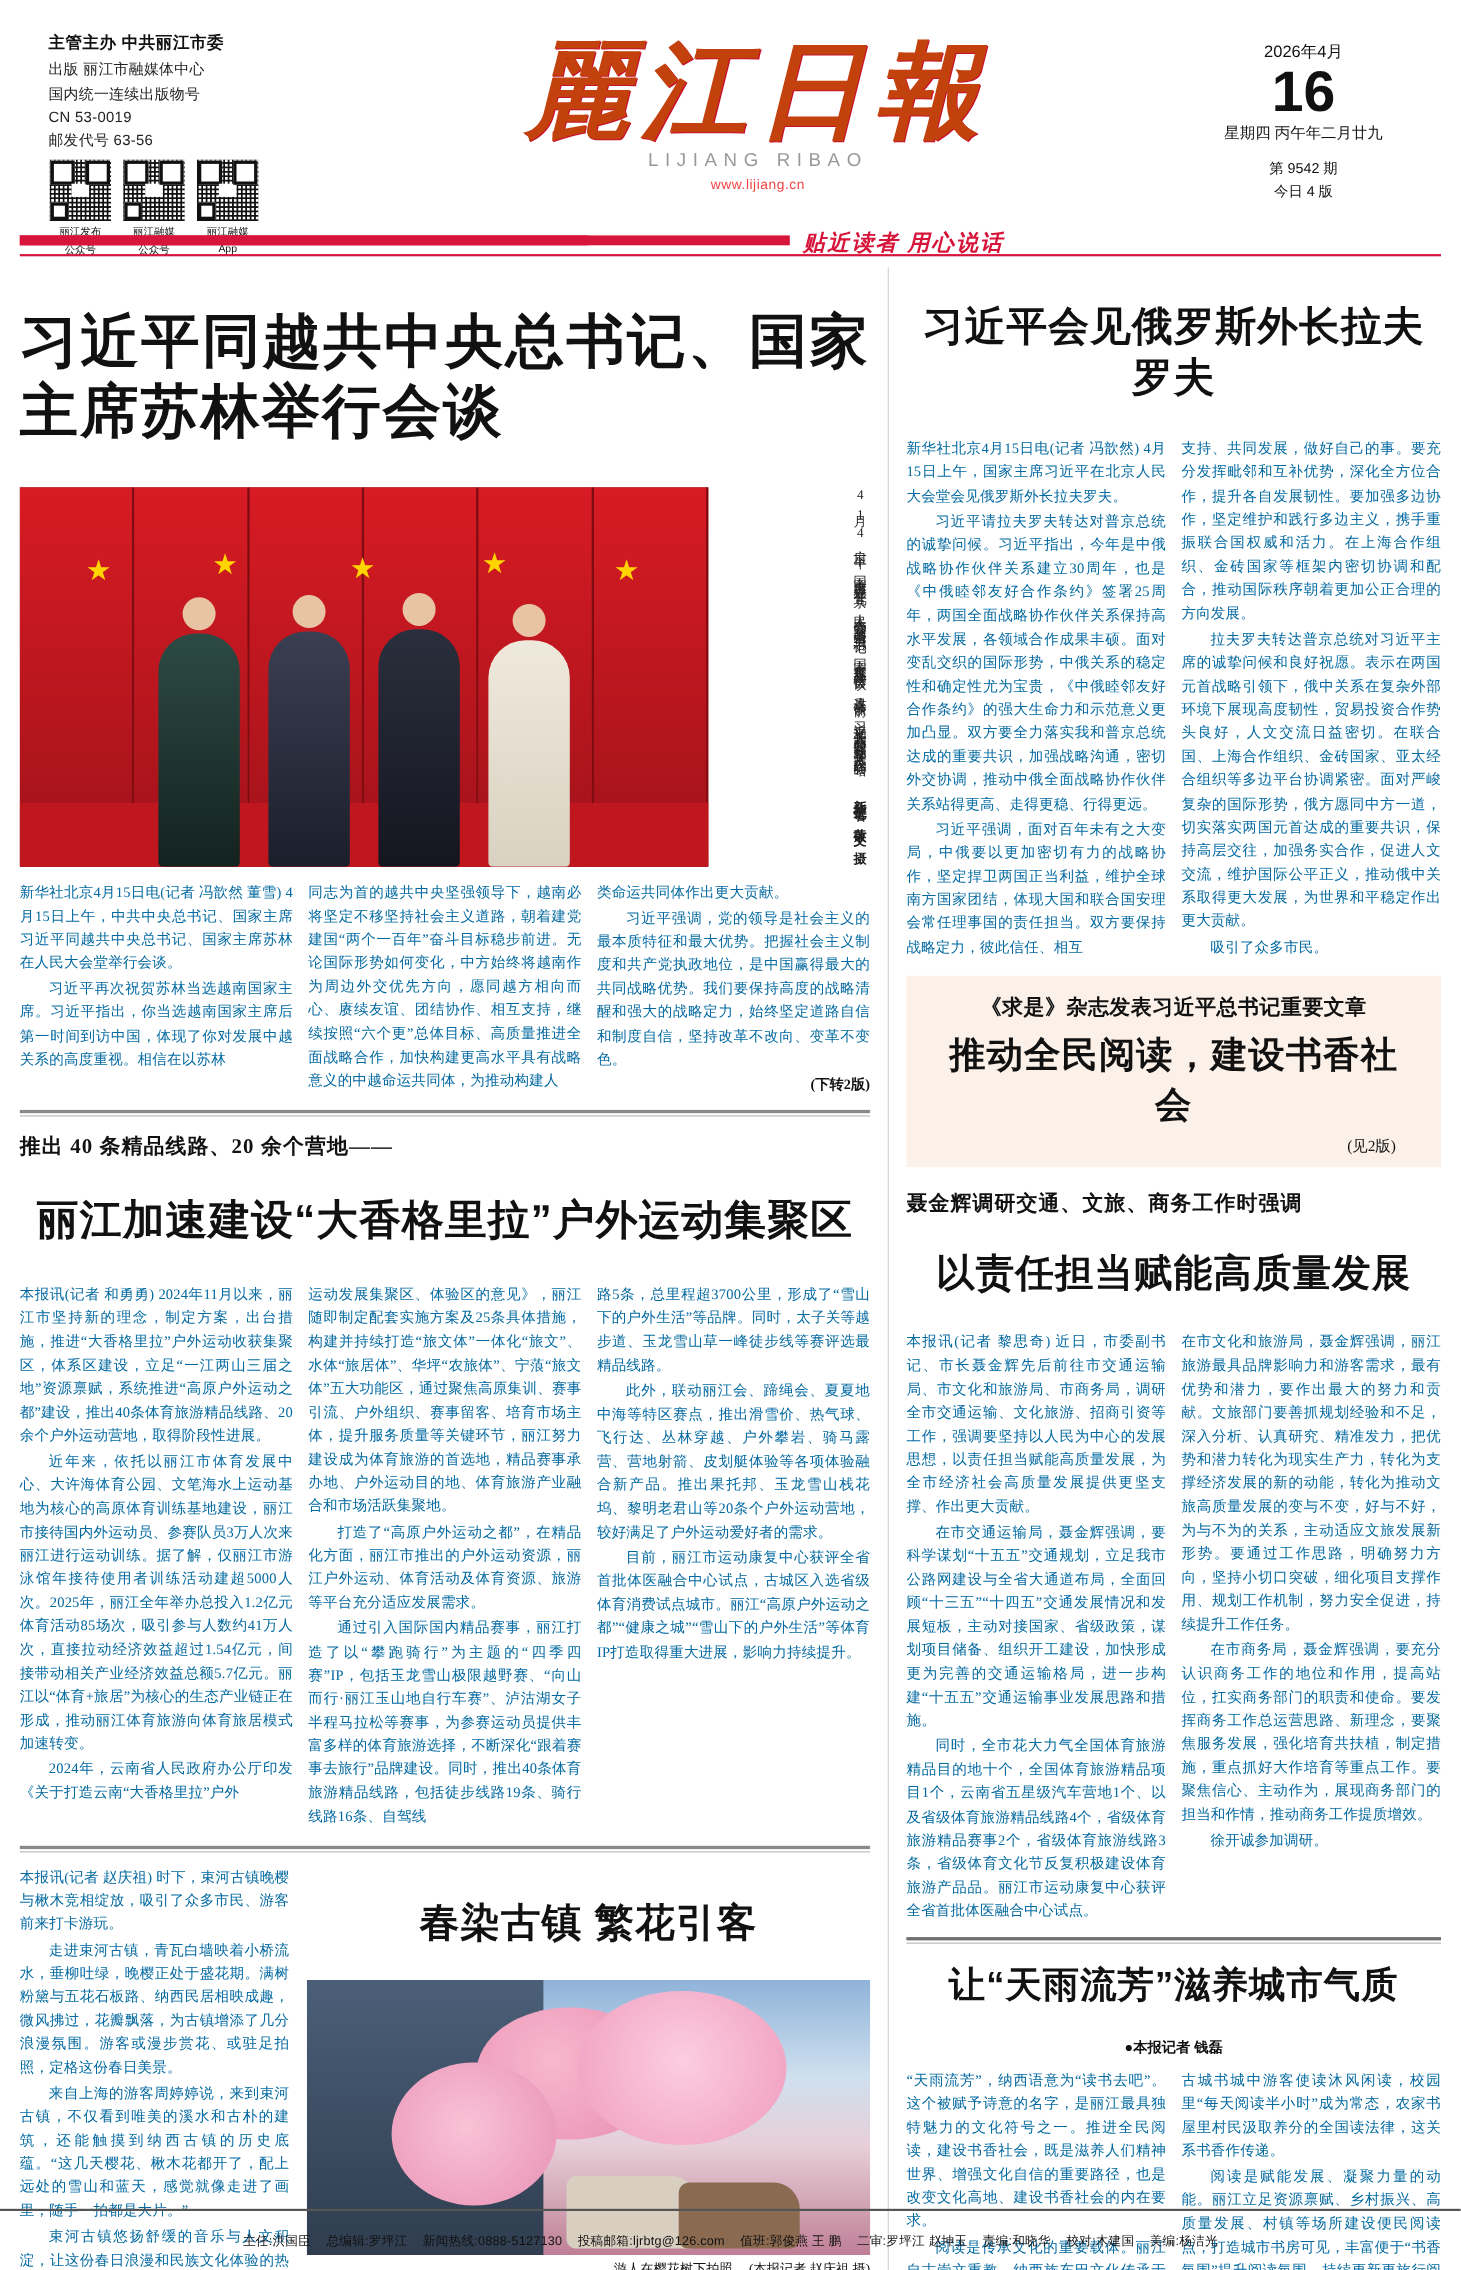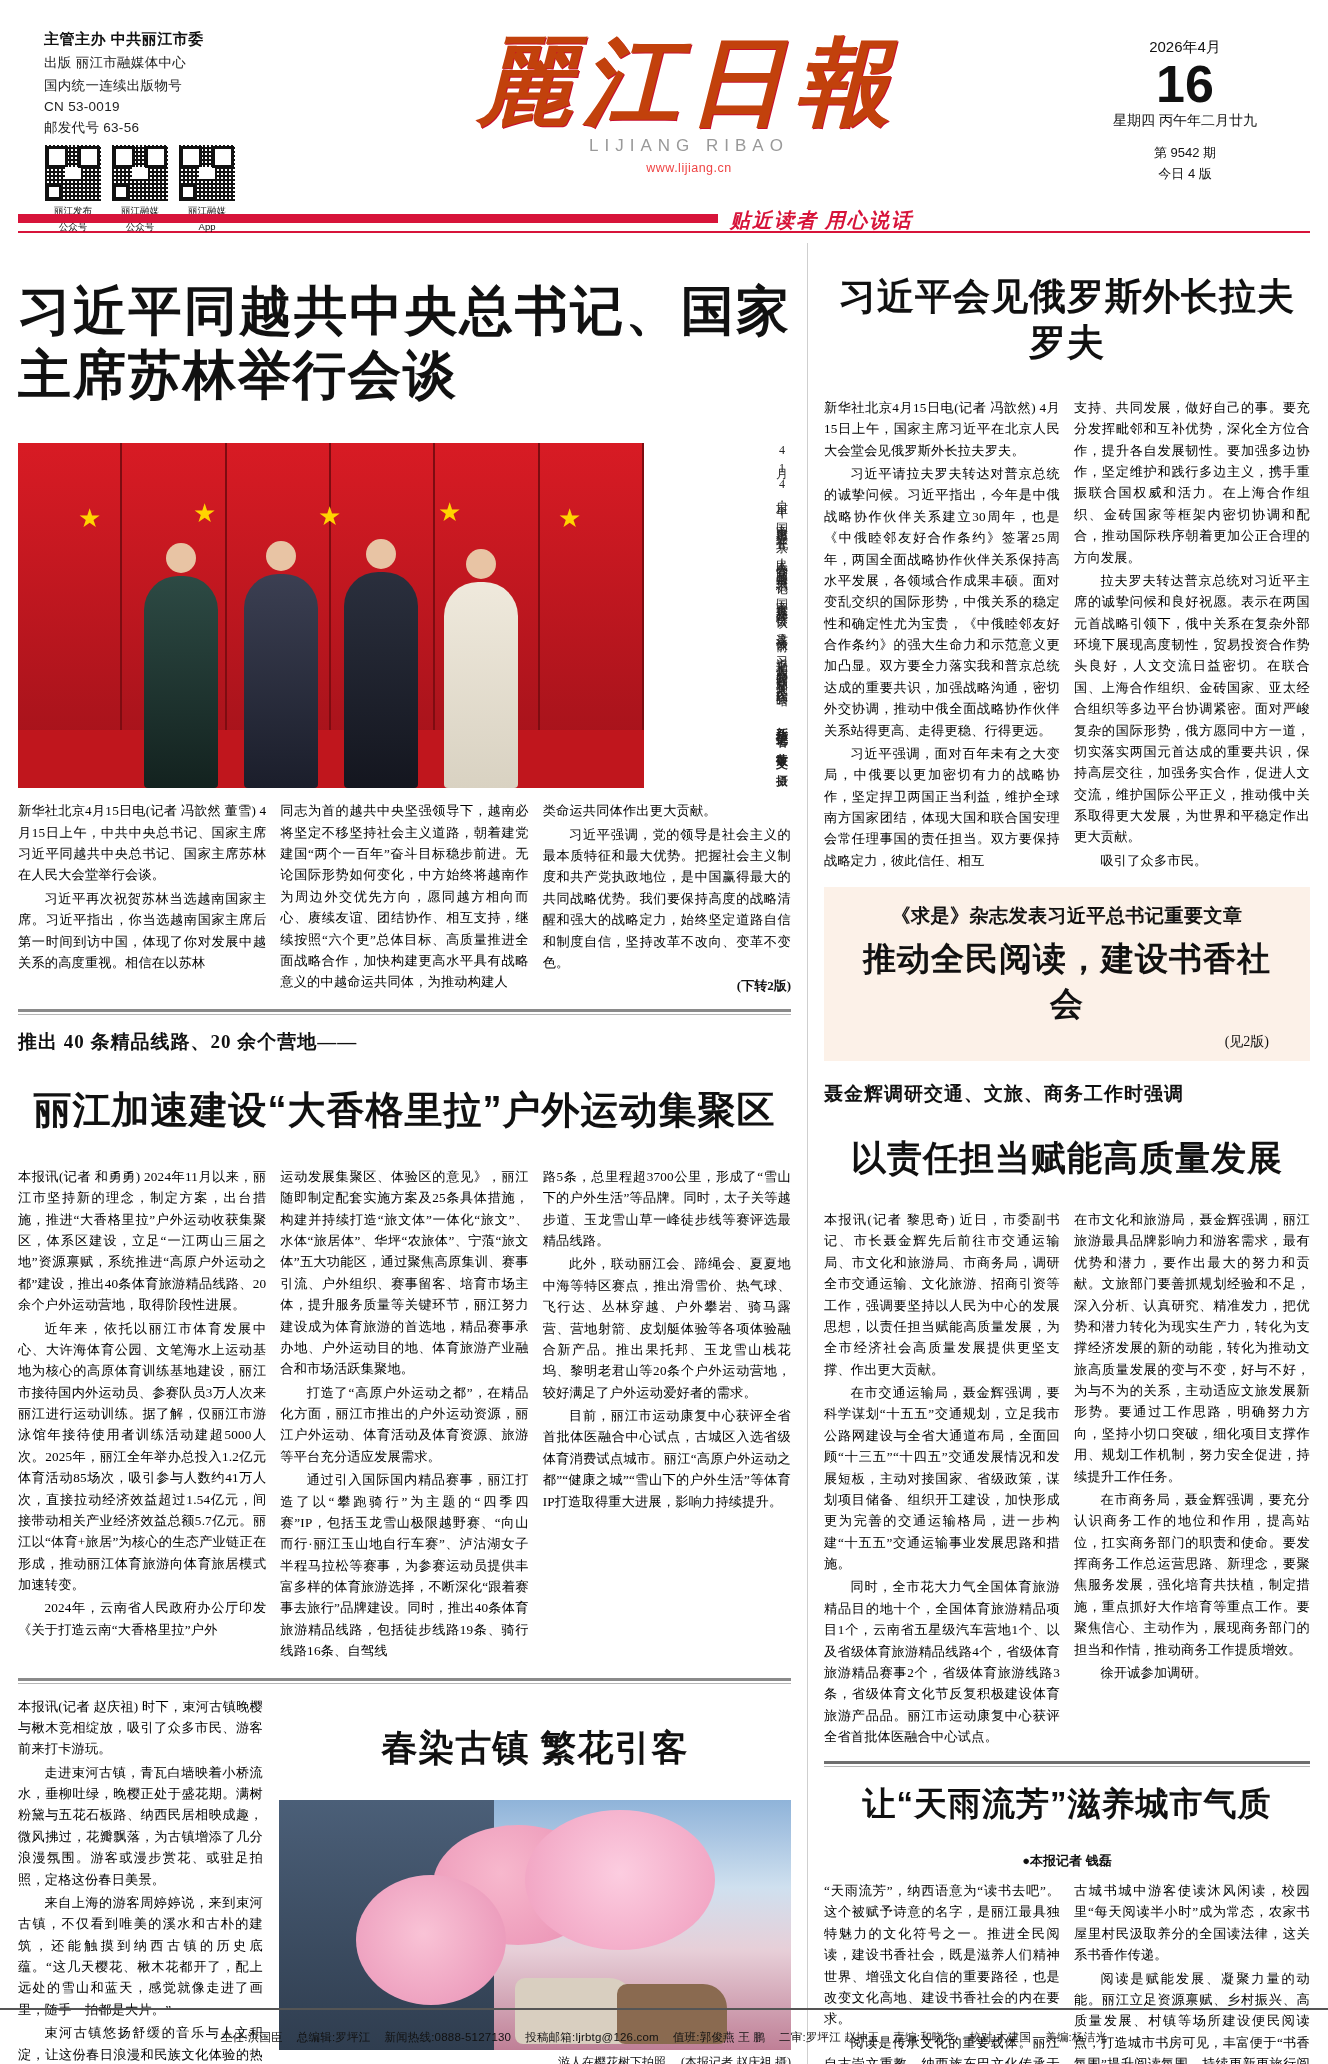--- a/index.html
+++ b/index.html
@@ -103,21 +103,21 @@
   .carpet { position:absolute; bottom:0; left:0; right:0; height:58px; background:#c0161d; }
   .photo-caption {
     width:150px; padding-left:12px; font-size:12px; line-height:1.5;
     writing-mode:vertical-rl; text-orientation:upright; height:345px;
     letter-spacing:2px; color:#222;
   }
   .credit { font-weight:bold; }
 
   .body3 { display:flex; gap:14px; margin-top:12px; }
   .body3 > div { flex:1; }
-  p.txt { font-size:13.2px; line-height:1.62; text-align:justify; text-indent:2em; margin:0 0 2px; letter-spacing:.2px; color:#000000; }
+  p.txt { font-size:13.2px; line-height:1.62; text-align:justify; text-indent:2em; margin:0 0 2px; letter-spacing:.2px; color:#0369a1; }
   p.txt.lead { text-indent:0; }
   .jumpnote { text-align:right; font-weight:bold; font-size:13px; margin-top:4px; }
 
   .hr-thick { height:3px; background:#8a8a8a; margin:14px 0 0; }
   .hr-thin  { height:1px; background:#b5b5b5; margin-top:2px; }
 
   .kicker { font-family:"Liberation Serif","DejaVu Serif",serif; font-size:19px; font-weight:bold; margin:14px 0 6px; letter-spacing:1px; }
   .kicker.center { }
   .hl-sec { font-family:"Liberation Sans","DejaVu Sans",sans-serif; font-weight:bold; font-size:35px; text-align:center; letter-spacing:1px; line-height:1.25; }
   .hl-sec.big { font-size:38px; }

